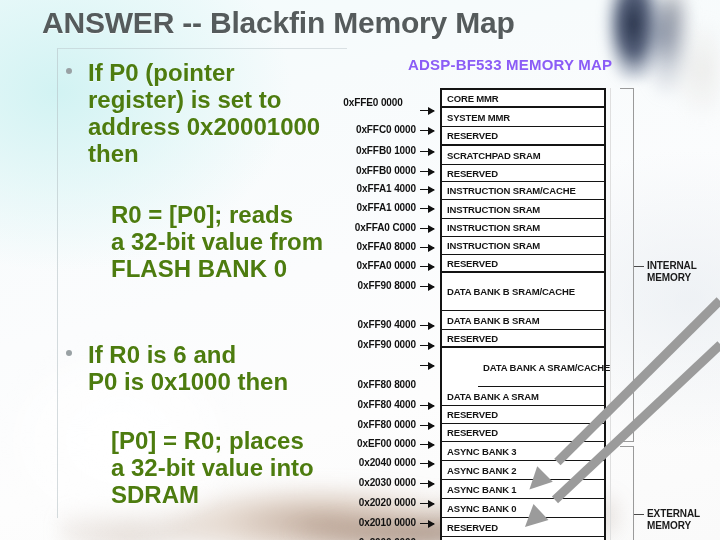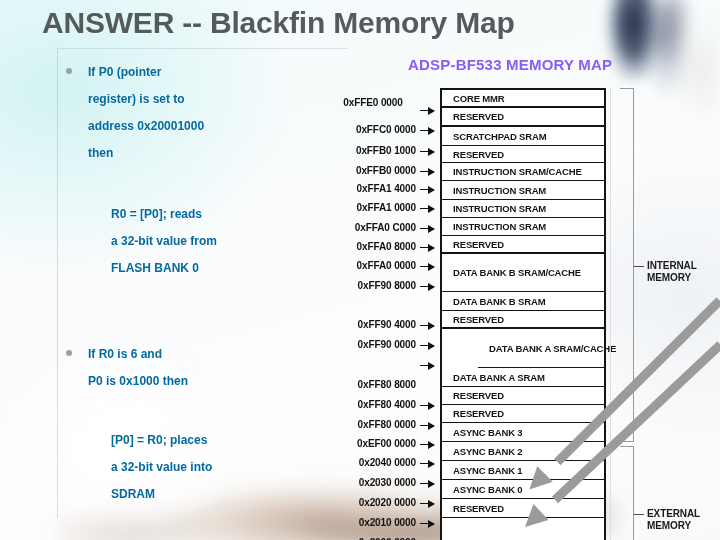--- a/index.html
+++ b/index.html
@@ -83,22 +83,22 @@
   #body-panel {
     position: absolute;
     left: 57px; top: 48px;
     width: 290px; height: 470px;
     border-left: 1px solid rgba(180,192,196,0.55);
     border-top: 1px solid rgba(180,192,196,0.45);
     box-sizing: border-box;
   }
   .bullet-block {
     position: absolute;
-    color: #0369a1;
-    font-size: 12px;
+    color: #4d7c0f;
+    font-size: 24px;
     font-weight: bold;
     line-height: 27px;
     white-space: pre-line;
     text-shadow: 0 1px 0 rgba(255,255,255,0.55);
   }
   .bullet-block.lvl1 { left: 30px; }
   .bullet-block.lvl2 { left: 53px; }
   .bullet-dot {
     position: absolute;
     left: -22px; top: 9px;
@@ -172,21 +172,21 @@
     background: #ffffff;
     display: flex;
     align-items: center;
   }
   .region:last-child { border-bottom: none; }
   .region.thick { border-bottom-width: 2px; }
   .region-label {
     font-size: 9.5px;
     font-weight: bold;
     color: #151515;
-    padding-left: 11px;
+    padding-left: 5px;
     white-space: nowrap;
     letter-spacing: -0.15px;
   }
 
   
   .bracket {
     position: absolute;
     border: 1px solid #9a9a9a;
     border-left: none;
     width: 14px;
@@ -257,20 +257,23 @@
       <div class="bullet-block lvl2" id="b4" style="top: 378px;"><span>[P0] = R0; places
 a 32-bit value into
 SDRAM</span></div>
     </div>
 
   <div id="figure">
     <div id="fig-title">ADSP-BF533 MEMORY MAP</div>
     <div id="map-box" style="height: 495px;">
         <div class="region thick" style="height: 18px;">
           <span class="region-label">CORE MMR</span>
+        </div>
+        <div class="region" style="height: 19px;">
+          <span class="region-label">SYSTEM MMR</span>
         </div>
         <div class="region thick" style="height: 19px;">
           <span class="region-label">RESERVED</span>
         </div>
         <div class="region" style="height: 19px;">
           <span class="region-label">SCRATCHPAD SRAM</span>
         </div>
         <div class="region" style="height: 17px;">
           <span class="region-label">RESERVED</span>
         </div>

